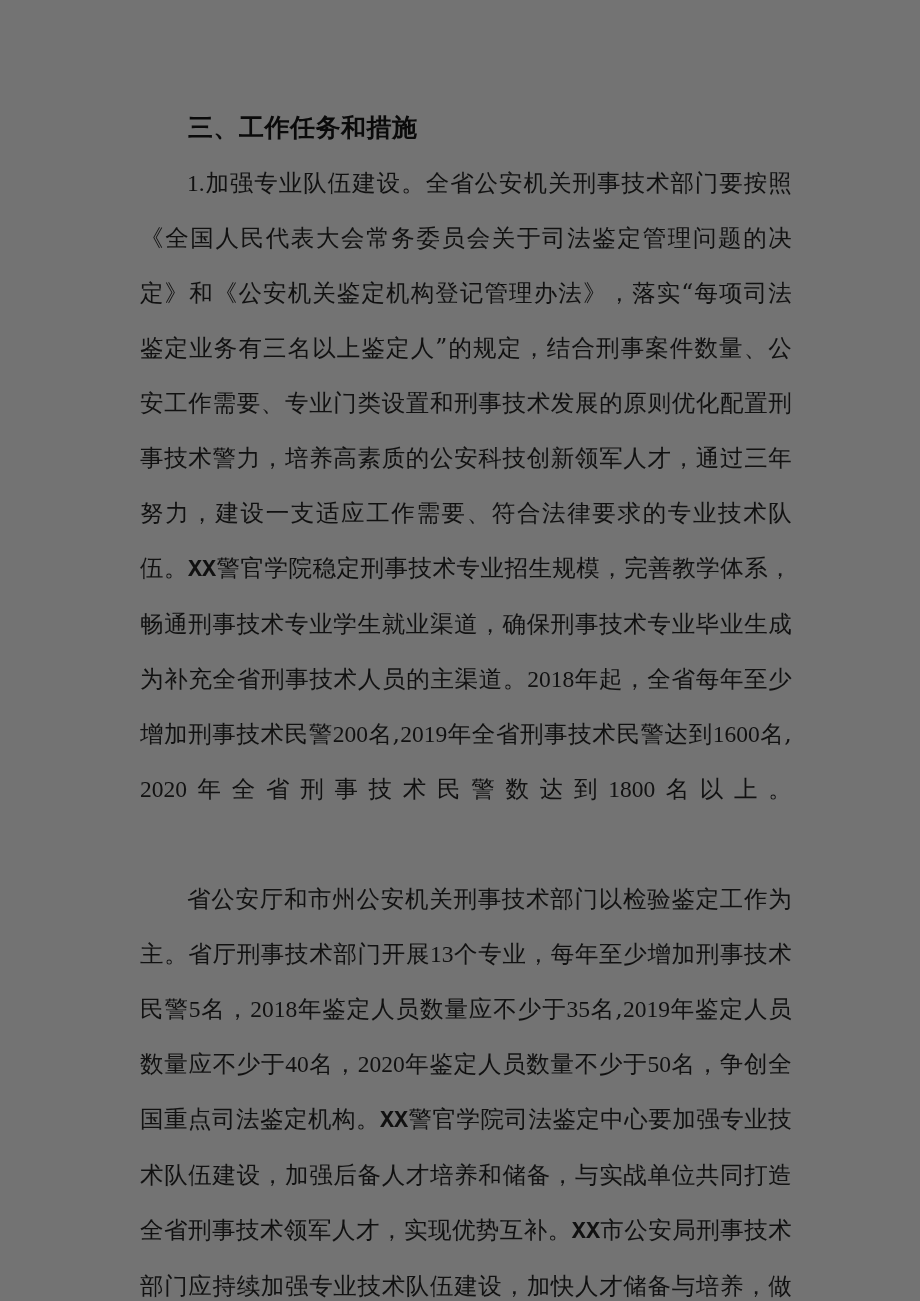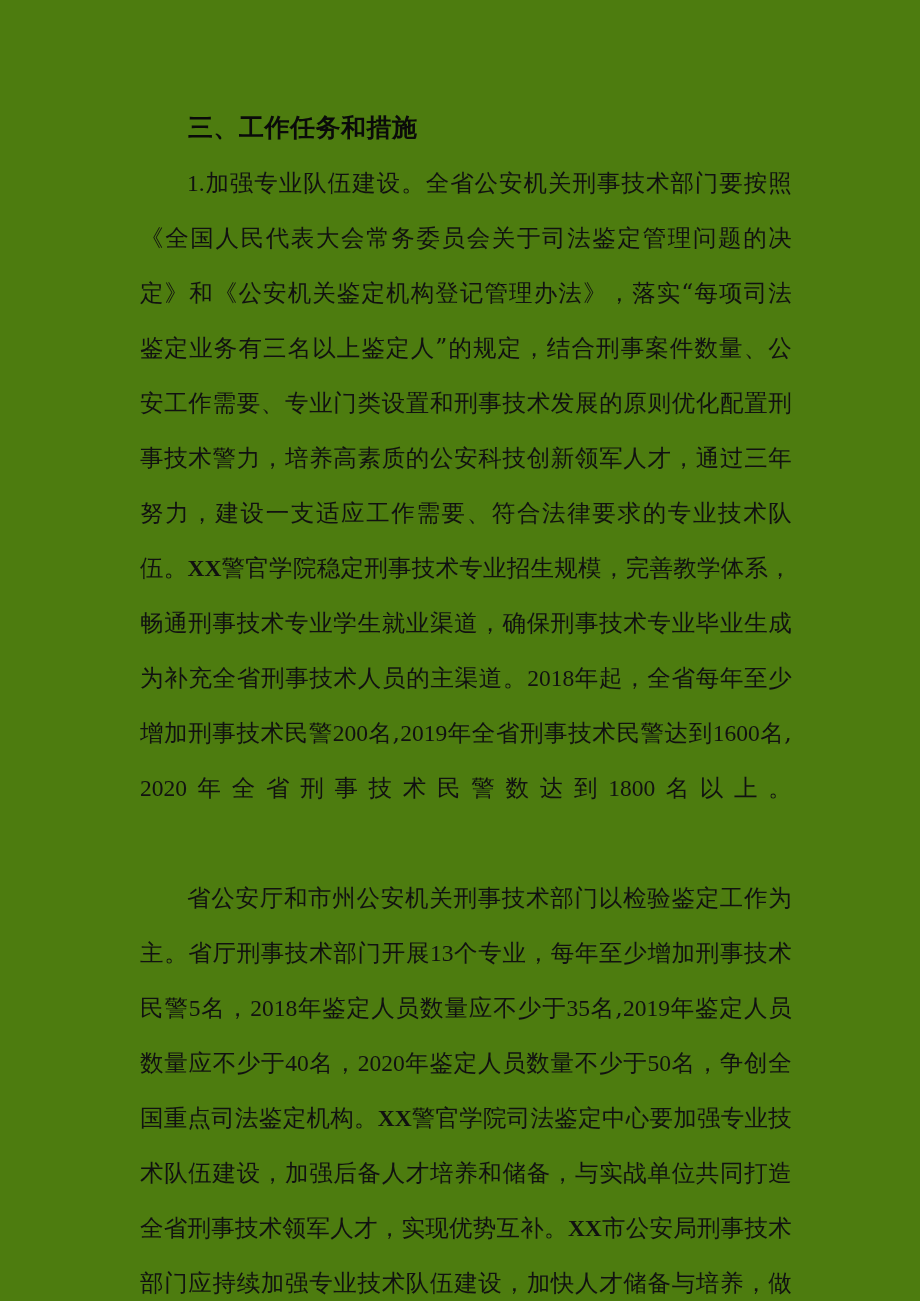--- a/index.html
+++ b/index.html
@@ -17,21 +17,21 @@
     color: #000000;
     -webkit-font-smoothing: antialiased;
   }
 
   #page {
     position: absolute;
     left: 0;
     top: 0;
     width: 920px;
     height: 1301px;
-    background: #4d7c0f;
+    background: #737373;
   }
 
   
   #content {
     position: absolute;
     left: 140px;
     top: 104px;
     width: 652px;
   }
 
@@ -75,21 +75,21 @@
     content: "";
     display: inline-block;
     width: 100%;
   }
 
   .para .latin {
     font-family: "Liberation Serif", "DejaVu Serif", serif;
     letter-spacing: 0;
   }
   .para .latin-bold {
-    font-family: Liberation Serif, serif;
+    font-family: Liberation Mono, monospace;
     font-weight: 700;
     letter-spacing: 0;
   }
 </style>
 </head>
 <body>
 
 <div id="page">
   <div id="content">
 

